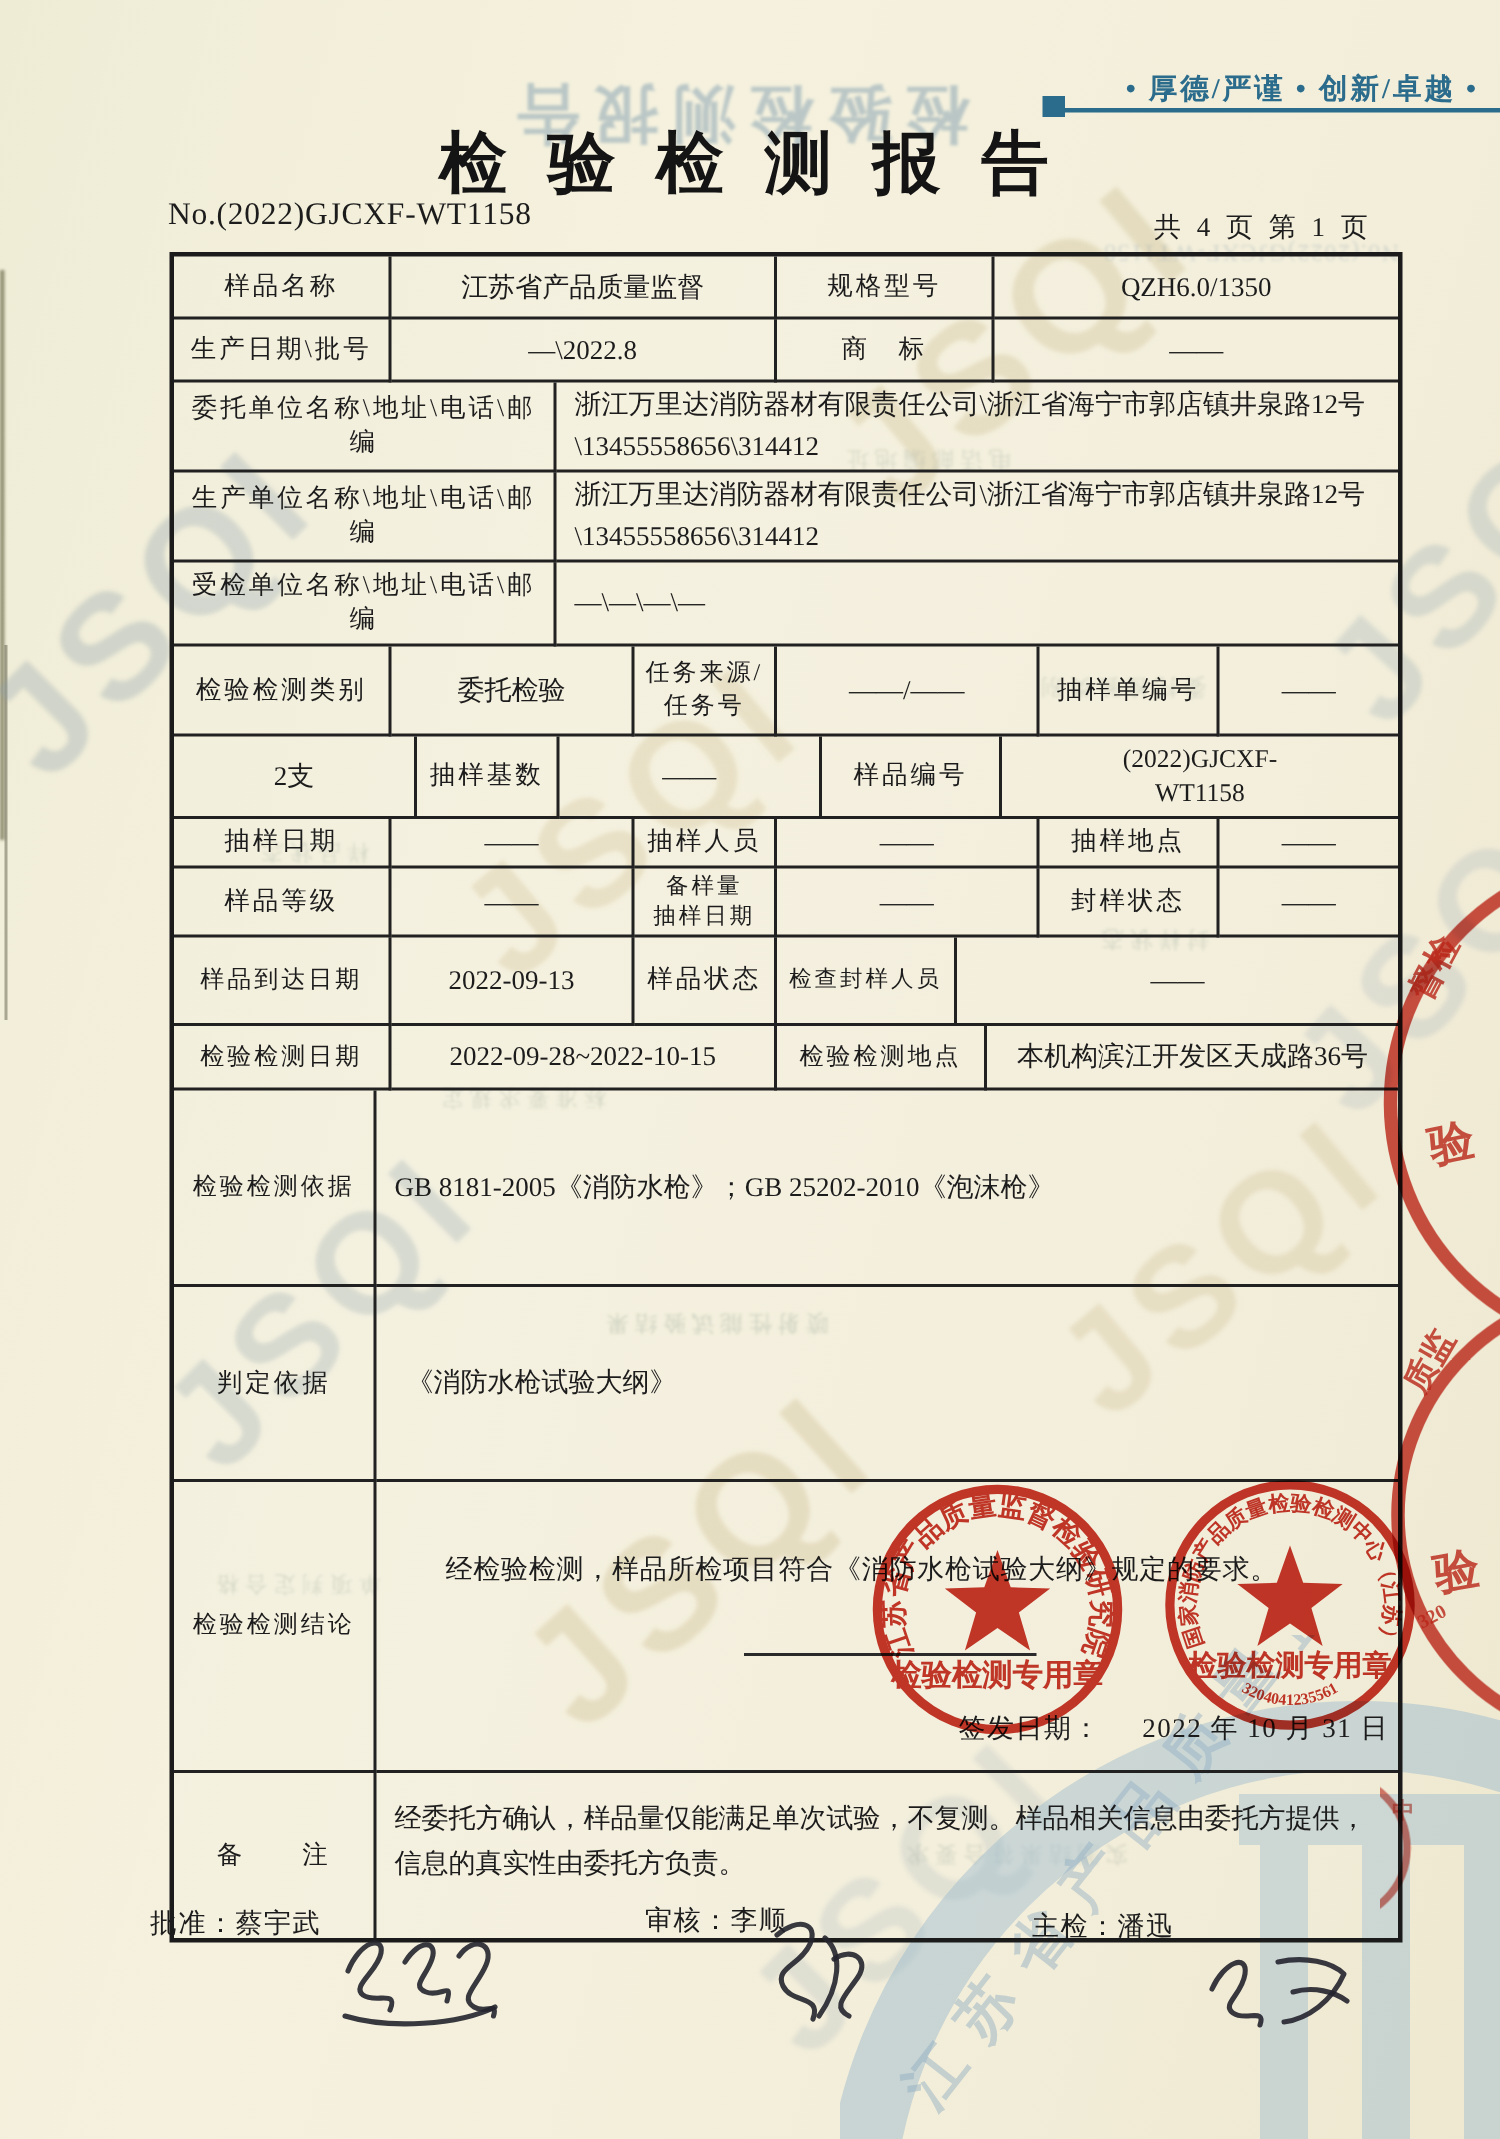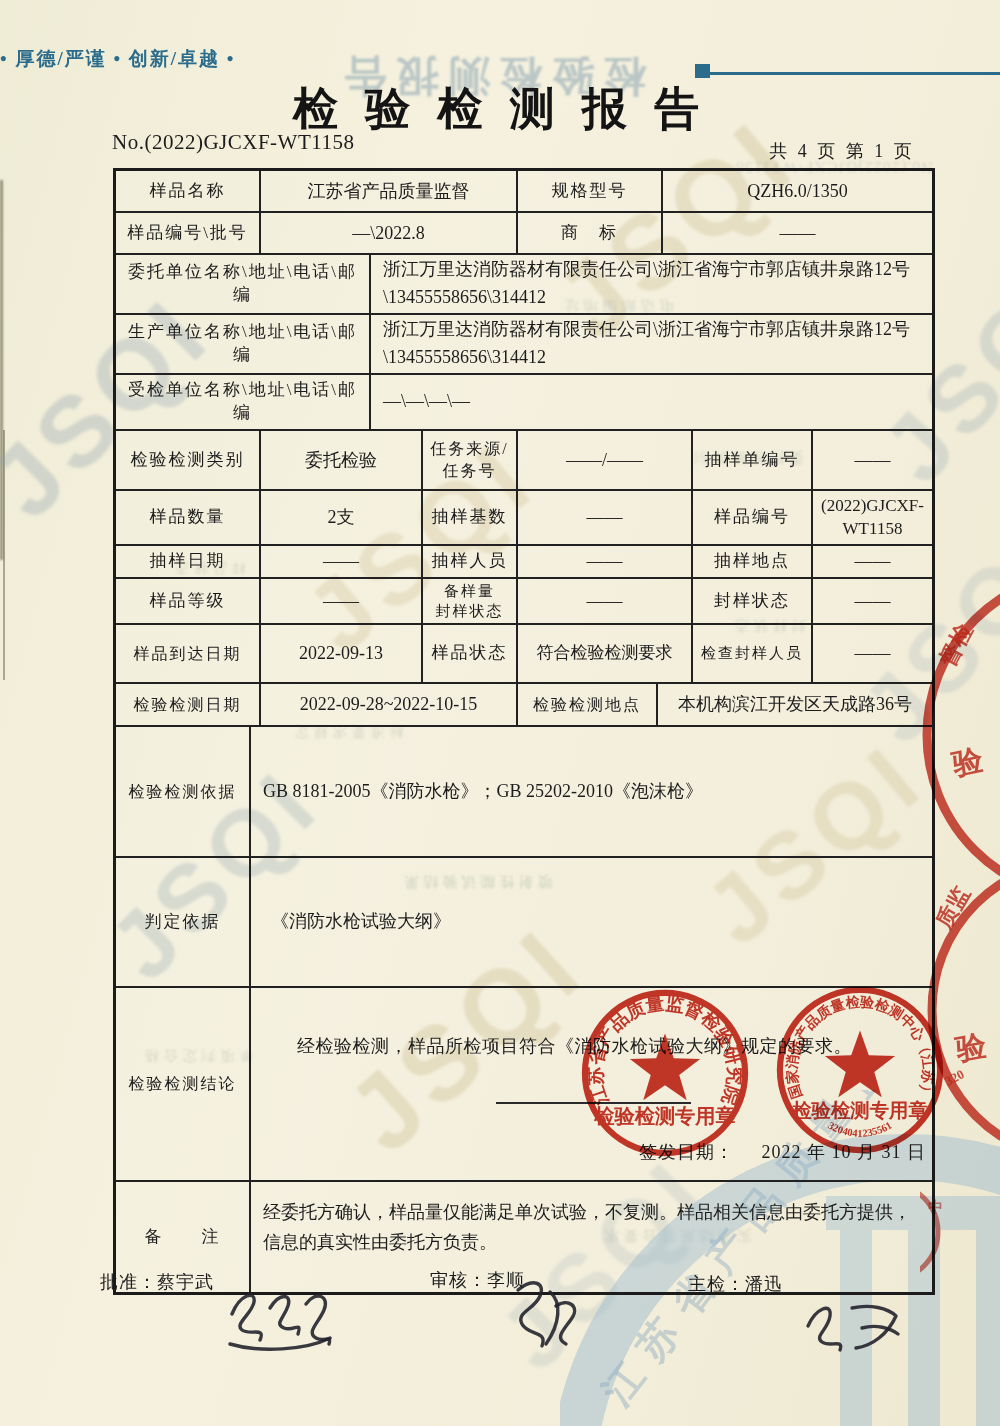--- a/index.html
+++ b/index.html
@@ -4,21 +4,21 @@
 <style>
   *{margin:0;padding:0;box-sizing:border-box}
   html,body{width:1000px;background:#9a9a92}
   #page{position:relative;width:1000px;height:1426px;overflow:hidden;
     background:linear-gradient(105deg,#efecd6 0%,#f5f1de 35%,#f3eeda 70%,#eee8d0 100%);
     font-family:"Liberation Serif","DejaVu Serif",serif;color:#1c1c1c}
   .wm{position:absolute;font-family:"Liberation Sans","DejaVu Sans",sans-serif;font-weight:bold;
     letter-spacing:8px;pointer-events:none;filter:blur(1.5px);white-space:nowrap}
   .bleed{position:absolute;transform:scale(-1,-1);opacity:.26;filter:blur(1.2px);
     color:#7d9184;font-size:15px;letter-spacing:4px;pointer-events:none;white-space:nowrap}
-  .slogan{position:absolute;top:46px;left:0;width:986px;font-size:19px;
+  .slogan{position:absolute;top:46px;left:0;width:986px;text-align:right;font-size:19px;
     color:#2b6c8c;font-weight:bold;letter-spacing:2px}
   .sline{position:absolute;top:72px;left:706px;width:294px;height:3px;background:#2b6c8c}
   .sq{position:absolute;top:64px;left:695px;width:15px;height:14px;background:#2b6c8c}
   .title{position:absolute;top:79px;left:0;width:1000px;text-align:center;font-size:45px;
     font-weight:bold;letter-spacing:8px;color:#141414}
   .bleedtitle{position:absolute;top:48px;left:230px;width:520px;text-align:center;font-size:42px;
     font-weight:bold;letter-spacing:10px;color:#7495aa;opacity:.45;transform:scale(-1,-1);filter:blur(1px)}
   .repno{position:absolute;top:130px;left:112px;font-size:21px;letter-spacing:.5px}
   .pageinfo{position:absolute;top:139px;left:742px;width:200px;text-align:center;font-size:18px;letter-spacing:3px}
   #tbl{position:absolute;left:113px;top:168px;width:822px;border:3px solid #1b1b1b;background:rgba(255,255,252,.06)}
@@ -87,21 +87,21 @@
   <div class="pageinfo">共 4 页 第 1 页</div>
 
   <div id="tbl">
     <div class="row" style="height:42px">
       <div class="c lab" style="flex:0 0 145px">样品名称</div>
       <div class="c" style="flex:0 0 257px">江苏省产品质量监督</div>
       <div class="c lab" style="flex:0 0 145px">规格型号</div>
       <div class="c nr" style="flex:1">QZH6.0/1350</div>
     </div>
     <div class="row" style="height:42px">
-      <div class="c lab" style="flex:0 0 145px">样品编号\批号</div>
+      <div class="c lab" style="flex:0 0 145px">生产日期\批号</div>
       <div class="c" style="flex:0 0 257px">—\2022.8</div>
       <div class="c lab" style="flex:0 0 145px">商　标</div>
       <div class="c nr" style="flex:1">——</div>
     </div>
     <div class="row" style="height:60px">
       <div class="c lab" style="flex:0 0 255px">委托单位名称\地址\电话\邮编</div>
       <div class="c va nr" style="flex:1">浙江万里达消防器材有限责任公司\浙江省海宁市郭店镇井泉路12号
 \13455558656\314412</div>
     </div>
     <div class="row" style="height:60px">
@@ -116,50 +116,48 @@
     <div class="row" style="height:60px">
       <div class="c lab" style="flex:0 0 145px">检验检测类别</div>
       <div class="c" style="flex:0 0 162px">委托检验</div>
       <div class="c lab" style="flex:0 0 95px;font-size:16px">任务来源/
 任务号</div>
       <div class="c" style="flex:0 0 175px">——/——</div>
       <div class="c lab" style="flex:0 0 120px">抽样单编号</div>
       <div class="c nr" style="flex:1">——</div>
     </div>
     <div class="row" style="height:55px">
-      <div class="c lab" style="flex:0 0 145px">样品数量</div>
       <div class="c" style="flex:0 0 162px">2支</div>
       <div class="c lab" style="flex:0 0 95px">抽样基数</div>
       <div class="c" style="flex:0 0 175px">——</div>
       <div class="c lab" style="flex:0 0 120px">样品编号</div>
       <div class="c nr" style="flex:1;font-size:17px">(2022)GJCXF-
 WT1158</div>
     </div>
     <div class="row" style="height:33px">
       <div class="c lab" style="flex:0 0 145px">抽样日期</div>
       <div class="c" style="flex:0 0 162px">——</div>
       <div class="c lab" style="flex:0 0 95px">抽样人员</div>
       <div class="c" style="flex:0 0 175px">——</div>
       <div class="c lab" style="flex:0 0 120px">抽样地点</div>
       <div class="c nr" style="flex:1">——</div>
     </div>
     <div class="row" style="height:46px">
       <div class="c lab" style="flex:0 0 145px">样品等级</div>
       <div class="c" style="flex:0 0 162px">——</div>
       <div class="c lab" style="flex:0 0 95px;font-size:15px">备样量
-封样状态</div>
+抽样日期</div>
       <div class="c" style="flex:0 0 175px">——</div>
       <div class="c lab" style="flex:0 0 120px">封样状态</div>
       <div class="c nr" style="flex:1">——</div>
     </div>
     <div class="row" style="height:59px">
       <div class="c lab" style="flex:0 0 145px;font-size:16px">样品到达日期</div>
       <div class="c" style="flex:0 0 162px">2022-09-13</div>
       <div class="c lab" style="flex:0 0 95px">样品状态</div>
-      <div class="c" style="flex:0 0 175px;font-size:17px">符合检验检测要求</div>
       <div class="c lab" style="flex:0 0 120px;font-size:15px">检查封样人员</div>
       <div class="c nr" style="flex:1">——</div>
     </div>
     <div class="row" style="height:43px">
       <div class="c lab" style="flex:0 0 145px;font-size:16px">检验检测日期</div>
       <div class="c" style="flex:0 0 257px">2022-09-28~2022-10-15</div>
       <div class="c lab" style="flex:0 0 140px;font-size:16px">检验检测地点</div>
       <div class="c nr" style="flex:1">本机构滨江开发区天成路36号</div>
     </div>
     <div class="row" style="height:131px">

